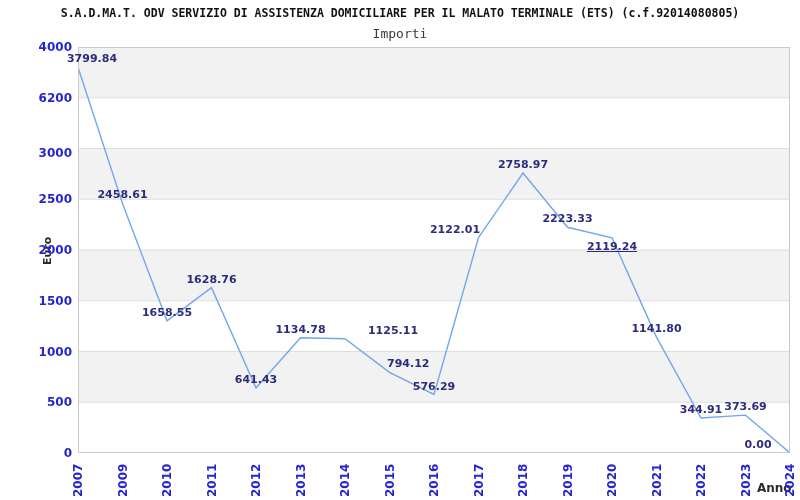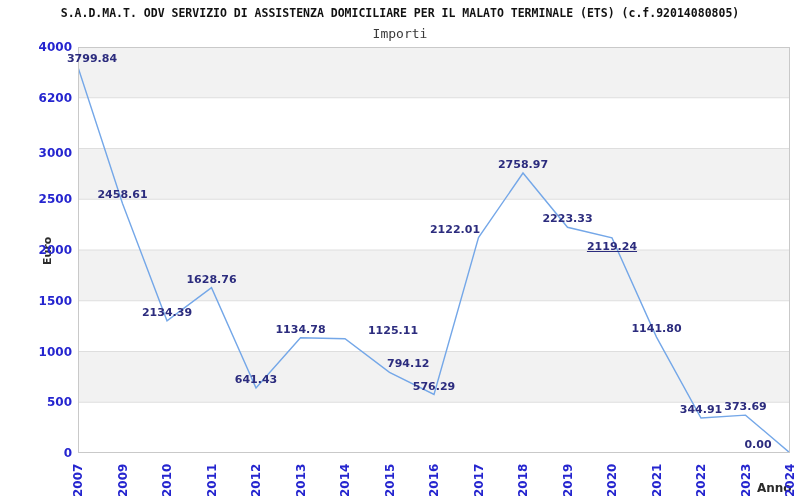--- a/index.html
+++ b/index.html
@@ -131,21 +131,21 @@
     <div class="xtick" style="left: 471.5px; top: 497px;">2017</div>
     <div class="xtick" style="left: 516px; top: 497px;">2018</div>
     <div class="xtick" style="left: 560.5px; top: 497px;">2019</div>
     <div class="xtick" style="left: 605px; top: 497px;">2020</div>
     <div class="xtick" style="left: 649.5px; top: 497px;">2021</div>
     <div class="xtick" style="left: 694px; top: 497px;">2022</div>
     <div class="xtick" style="left: 738.5px; top: 497px;">2023</div>
     <div class="xtick" style="left: 783px; top: 497px;">2024</div>
     <div class="dlabel" style="left: 52px; top: 52.3162px;">3799.84</div>
     <div class="dlabel" style="left: 82.5px; top: 188.451px;">2458.61</div>
-    <div class="dlabel" style="left: 127px; top: 305.805px;">2134.39</div>
+    <div class="dlabel" style="left: 127px; top: 305.805px;">1658.55</div>
     <div class="dlabel" style="left: 171.5px; top: 272.681px;">1628.76</div>
     <div class="dlabel" style="left: 216px; top: 372.895px;">641.43</div>
     <div class="dlabel" style="left: 260.5px; top: 322.82px;">1134.78</div>
     <div class="dlabel" style="left: 305px; top: 323.801px; margin-left: 48px;">1125.11</div>
     <div class="dlabel" style="left: 349.5px; top: 357.397px; text-align: right;">794.12</div>
     <div class="dlabel" style="left: 394px; top: 379.507px;">576.29</div>
     <div class="dlabel" style="left: 415px; top: 222.616px;">2122.01</div>
     <div class="dlabel" style="left: 483px; top: 157.965px;">2758.97</div>
     <div class="dlabel" style="left: 527.5px; top: 212.332px;">2223.33</div>
     <div class="dlabel" style="left: 572px; top: 240px; text-decoration: underline;">2119.24</div>

